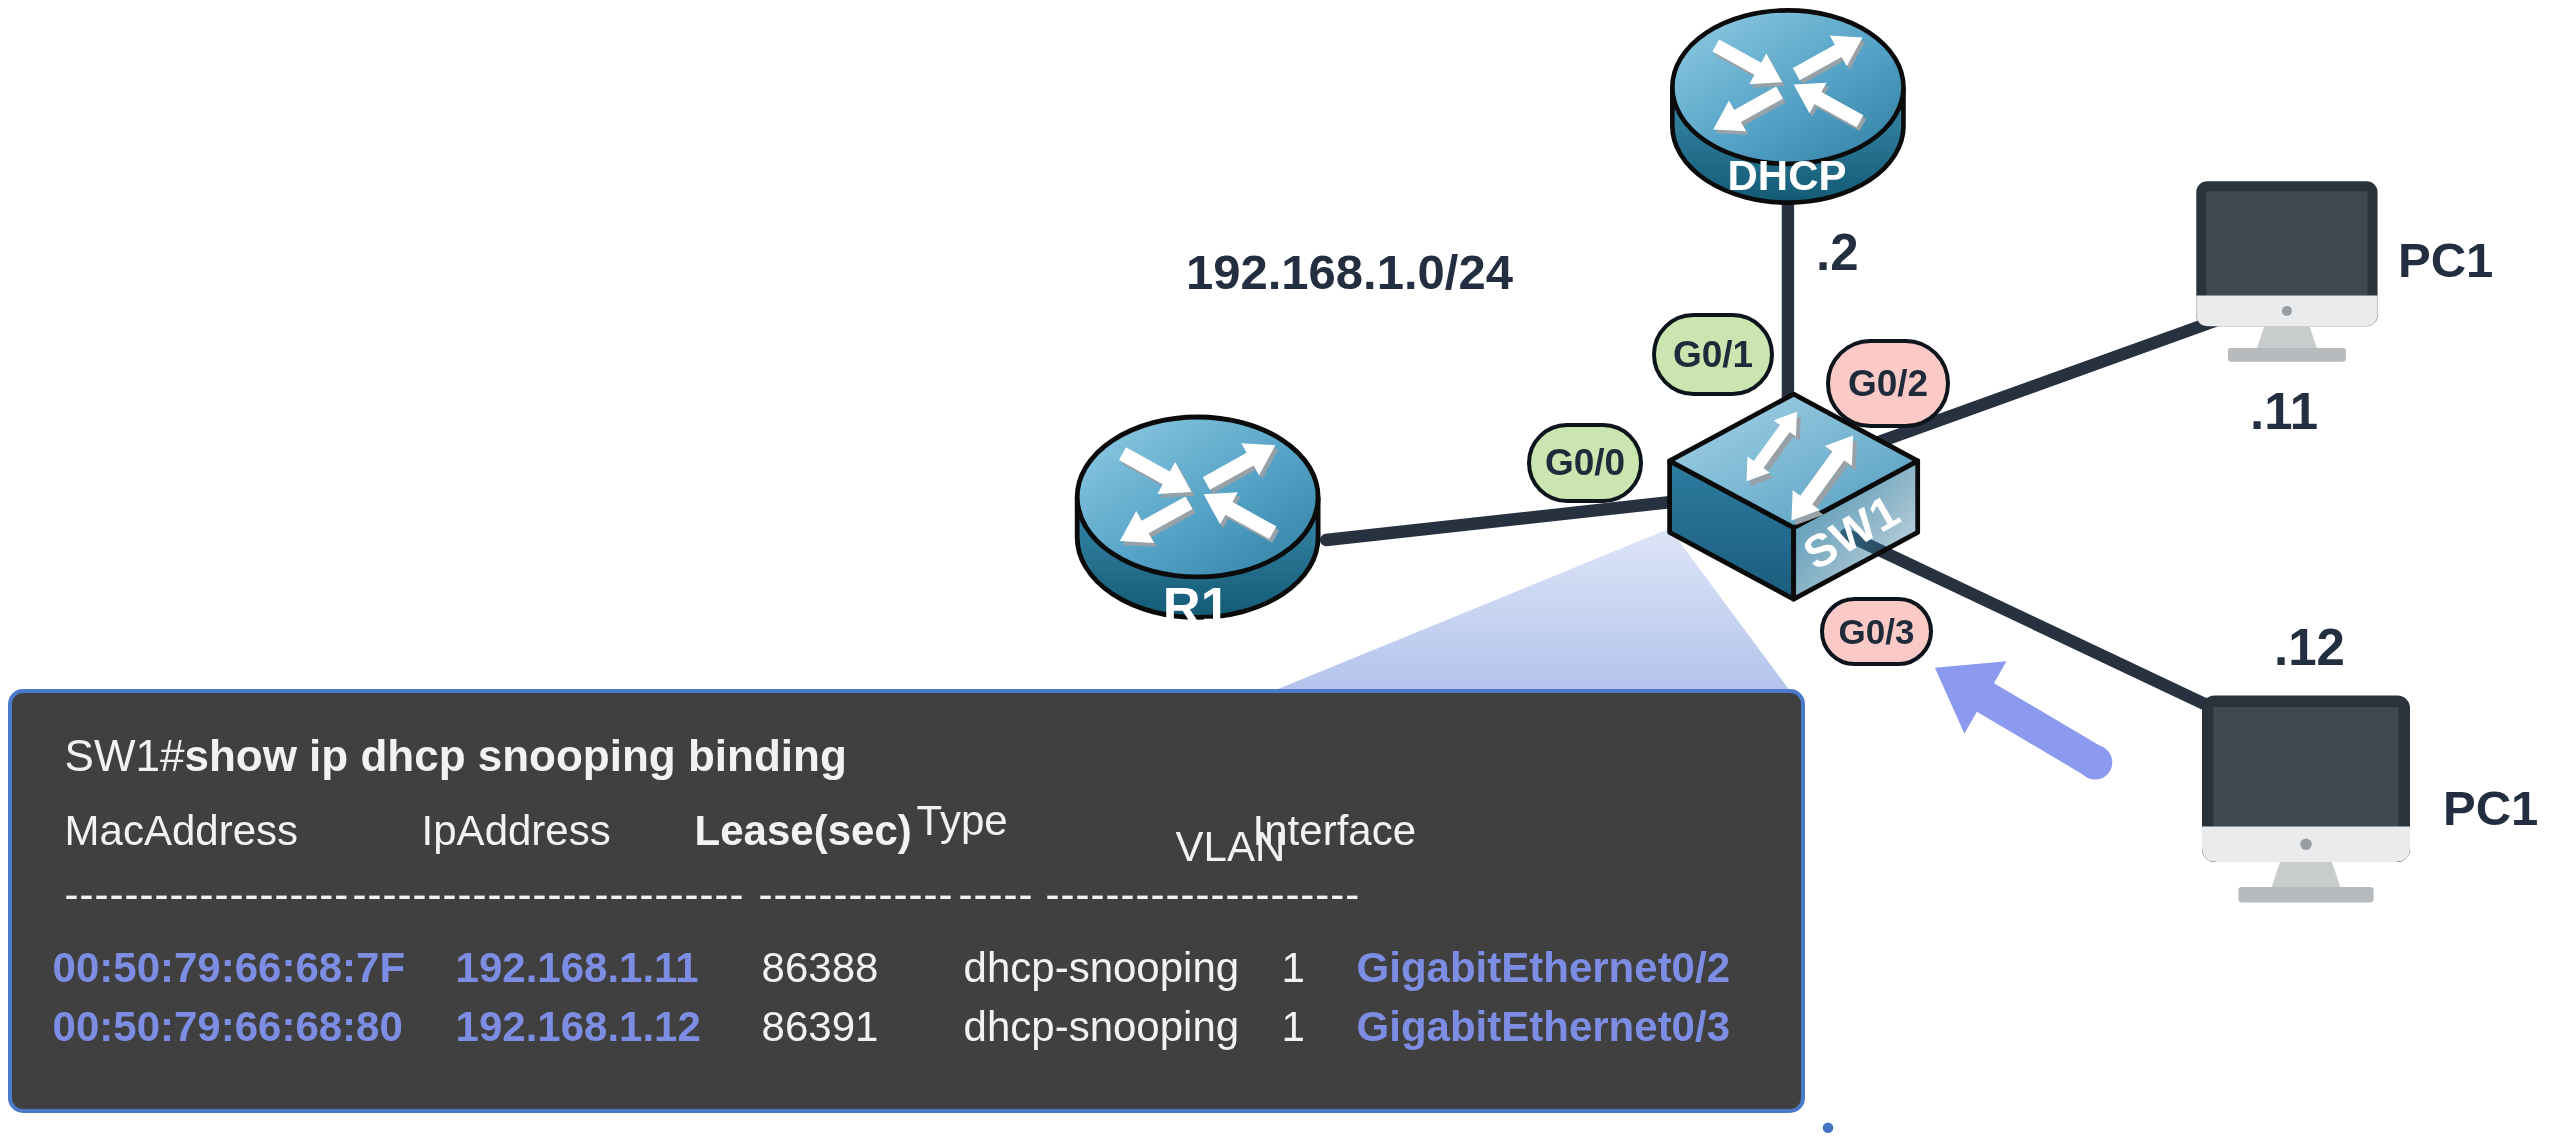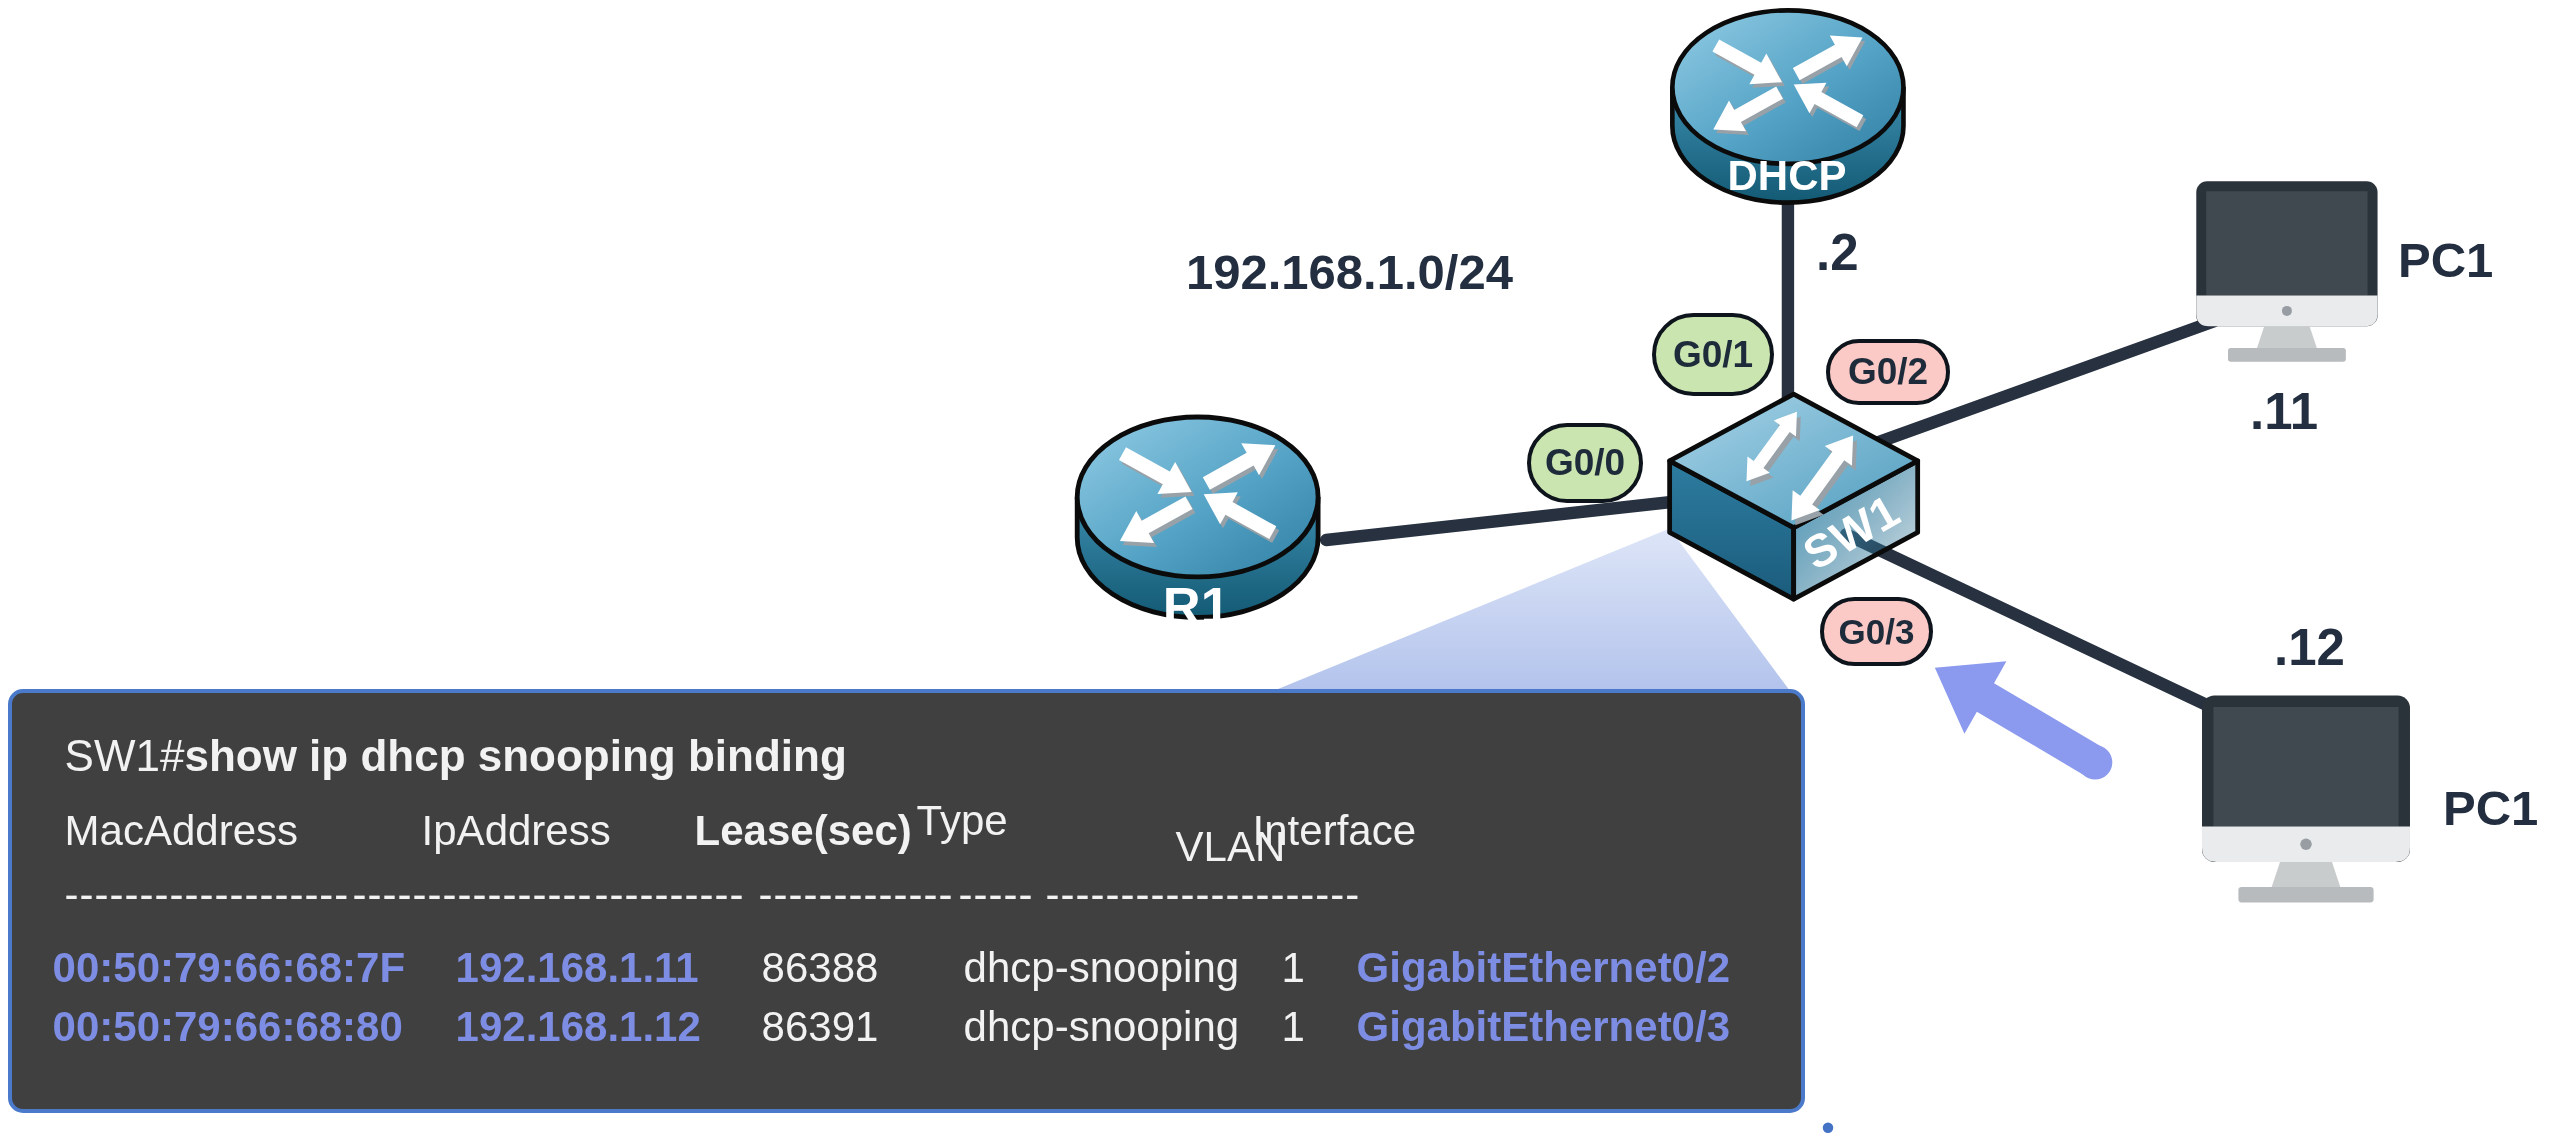--- a/index.html
+++ b/index.html
@@ -158,21 +158,21 @@
   <div class="dk-label" style="left:2250px;top:382px;font-size:51px;">.11</div>
   <div class="dk-label" style="left:2274px;top:618px;font-size:51px;">.12</div>
   <div class="dk-label" style="left:2443px;top:780px;font-size:49px;">PC1</div>
 
   <div class="pill green" style="left:1527px;top:423px;width:116px;height:80px;">
     <span>G0/0</span>
   </div>
   <div class="pill green" style="left:1652px;top:313px;width:122px;height:83px;">
     <span>G0/1</span>
   </div>
-  <div class="pill pink" style="left:1826px;top:339px;width:124px;height:66px;">
+  <div class="pill pink" style="left:1826px;top:339px;width:124px;height:89px;">
     <span>G0/2</span>
   </div>
   <div class="pill pink" style="left:1820px;top:597px;width:113px;height:69px;font-size:35px;text-align:right;">
     <span>G0/3</span>
   </div>
 
   <div id="terminal">
 
     <div class="t-line" id="t-cmd"><span>SW1#</span><span class="bold">show ip dhcp snooping binding</span>
     </div>

